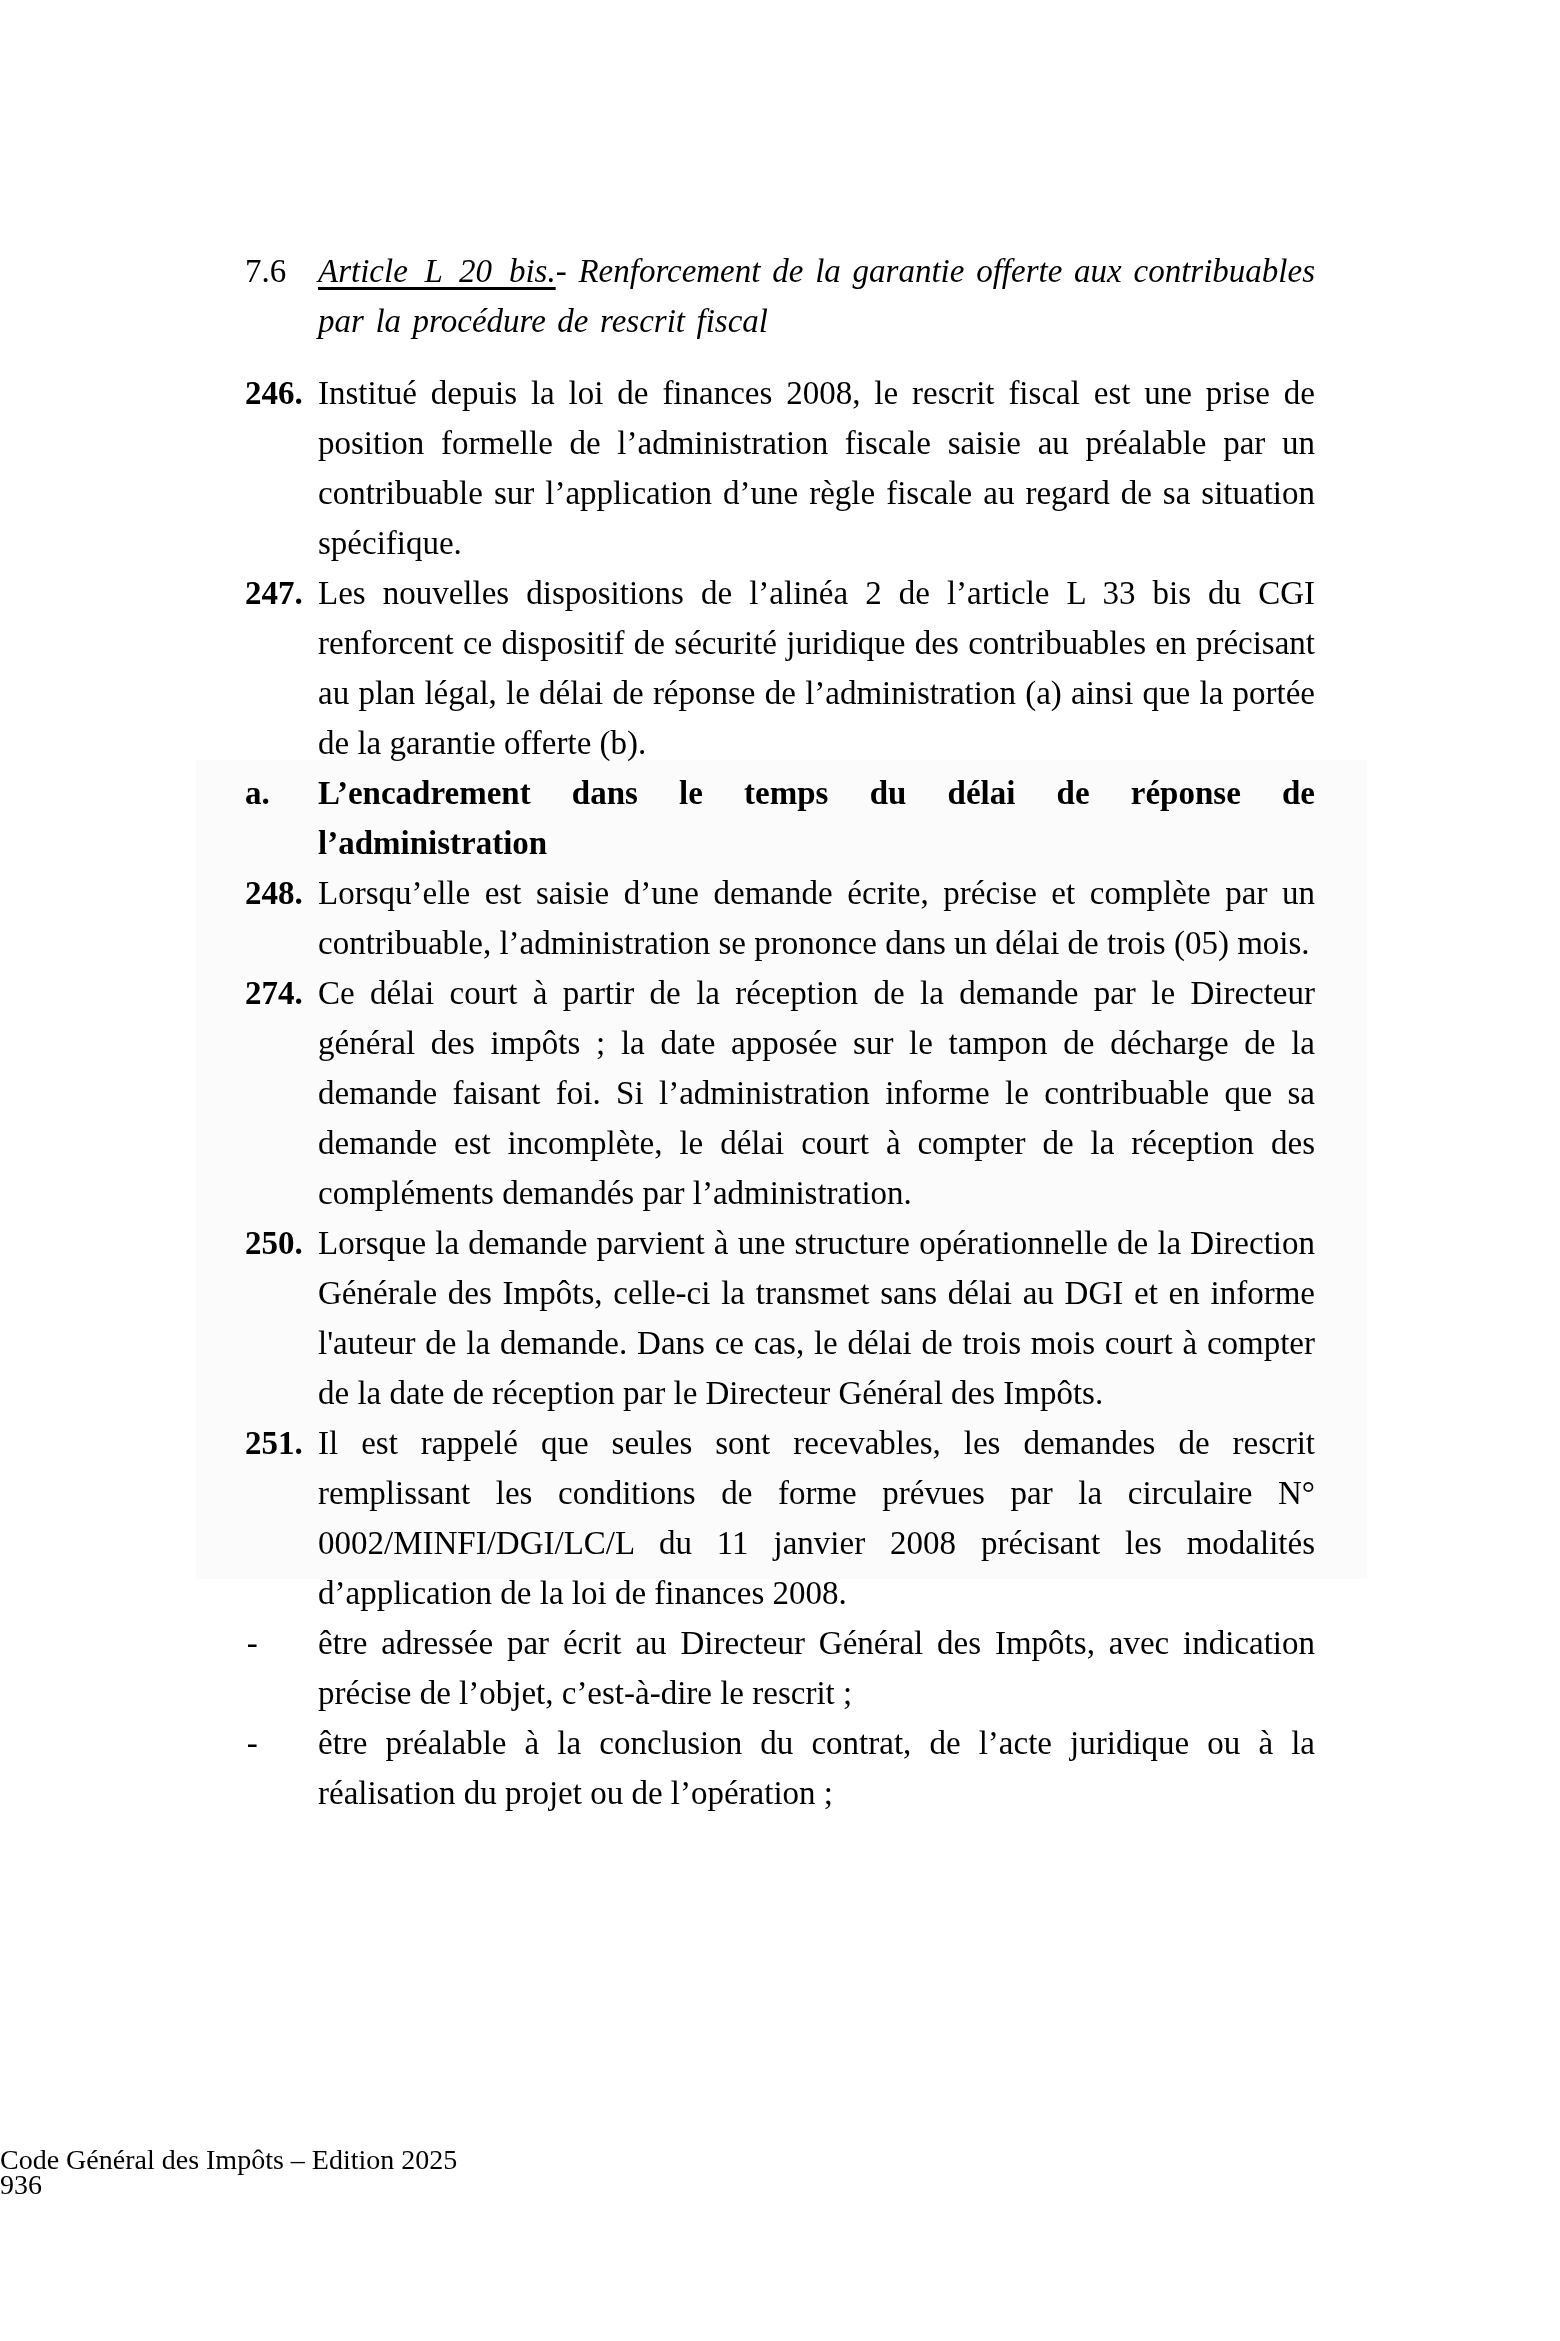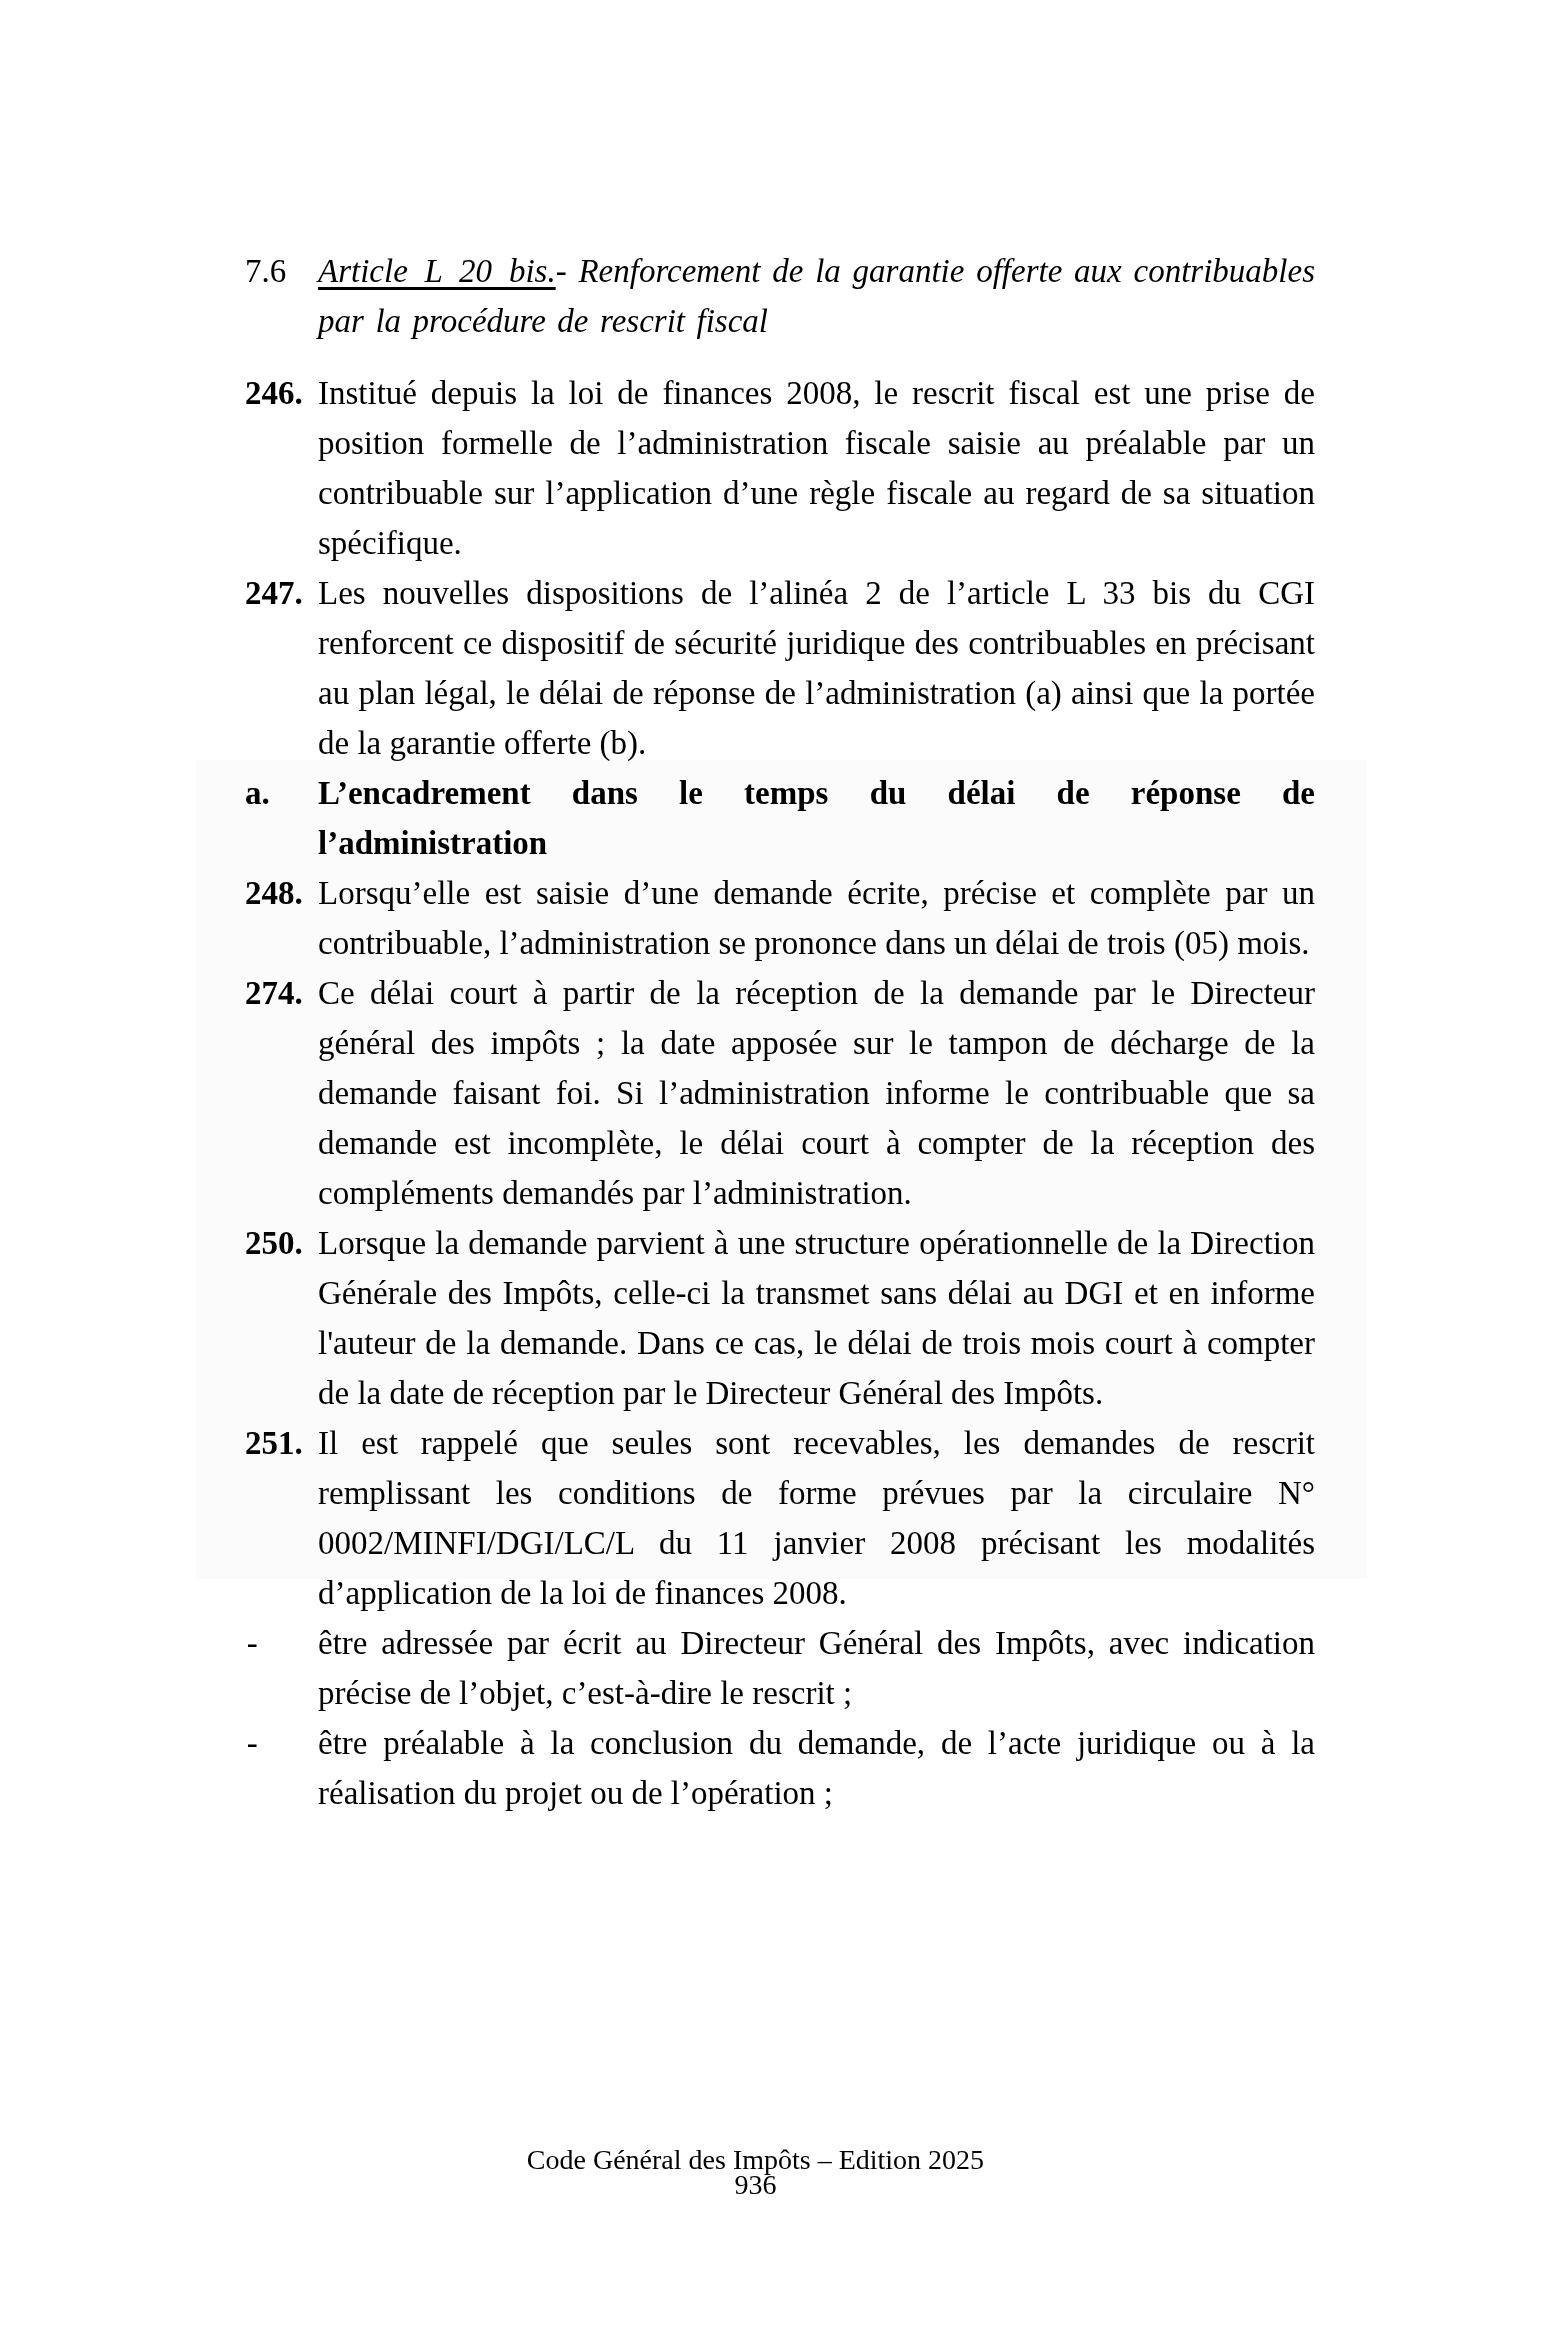--- a/index.html
+++ b/index.html
@@ -77,21 +77,21 @@
     }
     .para.dash .para-num {
       font-weight: normal;
       left: 1.7px;
     }
     .footer {
       position: absolute;
       left: 0;
       top: 2147px;
       width: 1511px;
-      text-align: center;
+      text-align: left;
       font-size: 28px;
       line-height: 25px;
     }
     .footer div {
       height: 25px;
     }
   </style>
 </head>
 <body>
 
@@ -132,21 +132,21 @@
     <div class="para">
       <span class="para-num">251.</span>
       <span class="para-text">Il est rappelé que seules sont recevables, les demandes de rescrit remplissant les conditions de forme prévues par la circulaire N° 0002/MINFI/DGI/LC/L du 11 janvier 2008 précisant les modalités d’application de la loi de finances 2008.</span>
     </div>
     <div class="para dash">
       <span class="para-num">-</span>
       <span class="para-text">être adressée par écrit au Directeur Général des Impôts, avec indication précise de l’objet, c’est-à-dire le rescrit ;</span>
     </div>
     <div class="para dash">
       <span class="para-num">-</span>
-      <span class="para-text">être préalable à la conclusion du demande, de l’acte juridique ou à la réalisation du projet ou de l’opération ;</span>
+      <span class="para-text">être préalable à la conclusion du contrat, de l’acte juridique ou à la réalisation du projet ou de l’opération ;</span>
     </div>
   </div>
 </div>
 
 <div class="footer">
   <div>Code Général des Impôts – Edition 2025</div>
   <div>936</div>
 </div>
 
 

